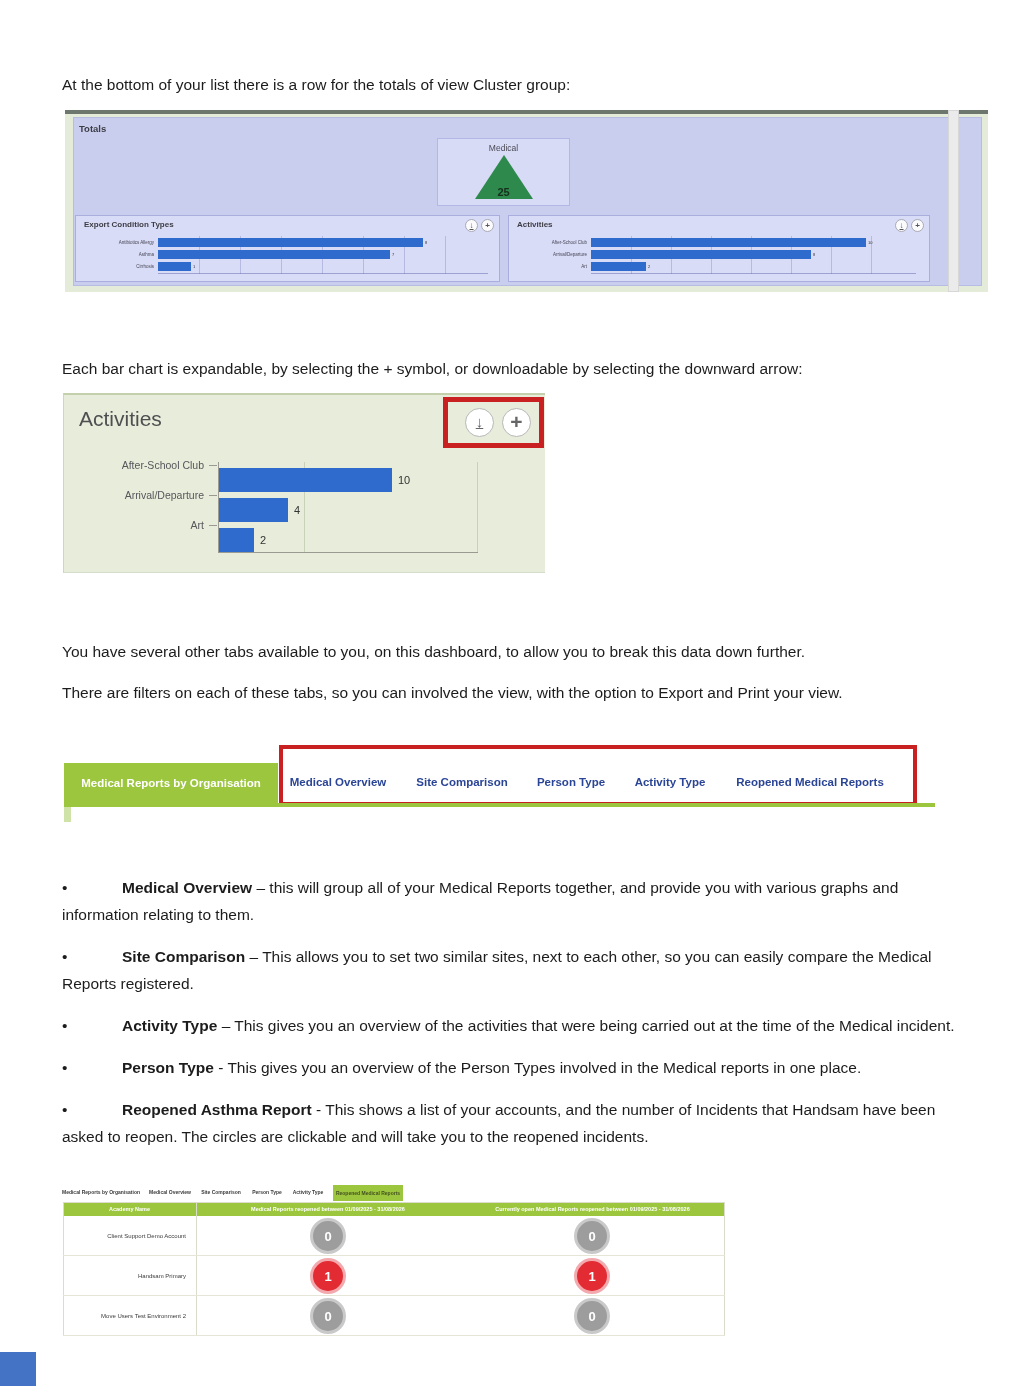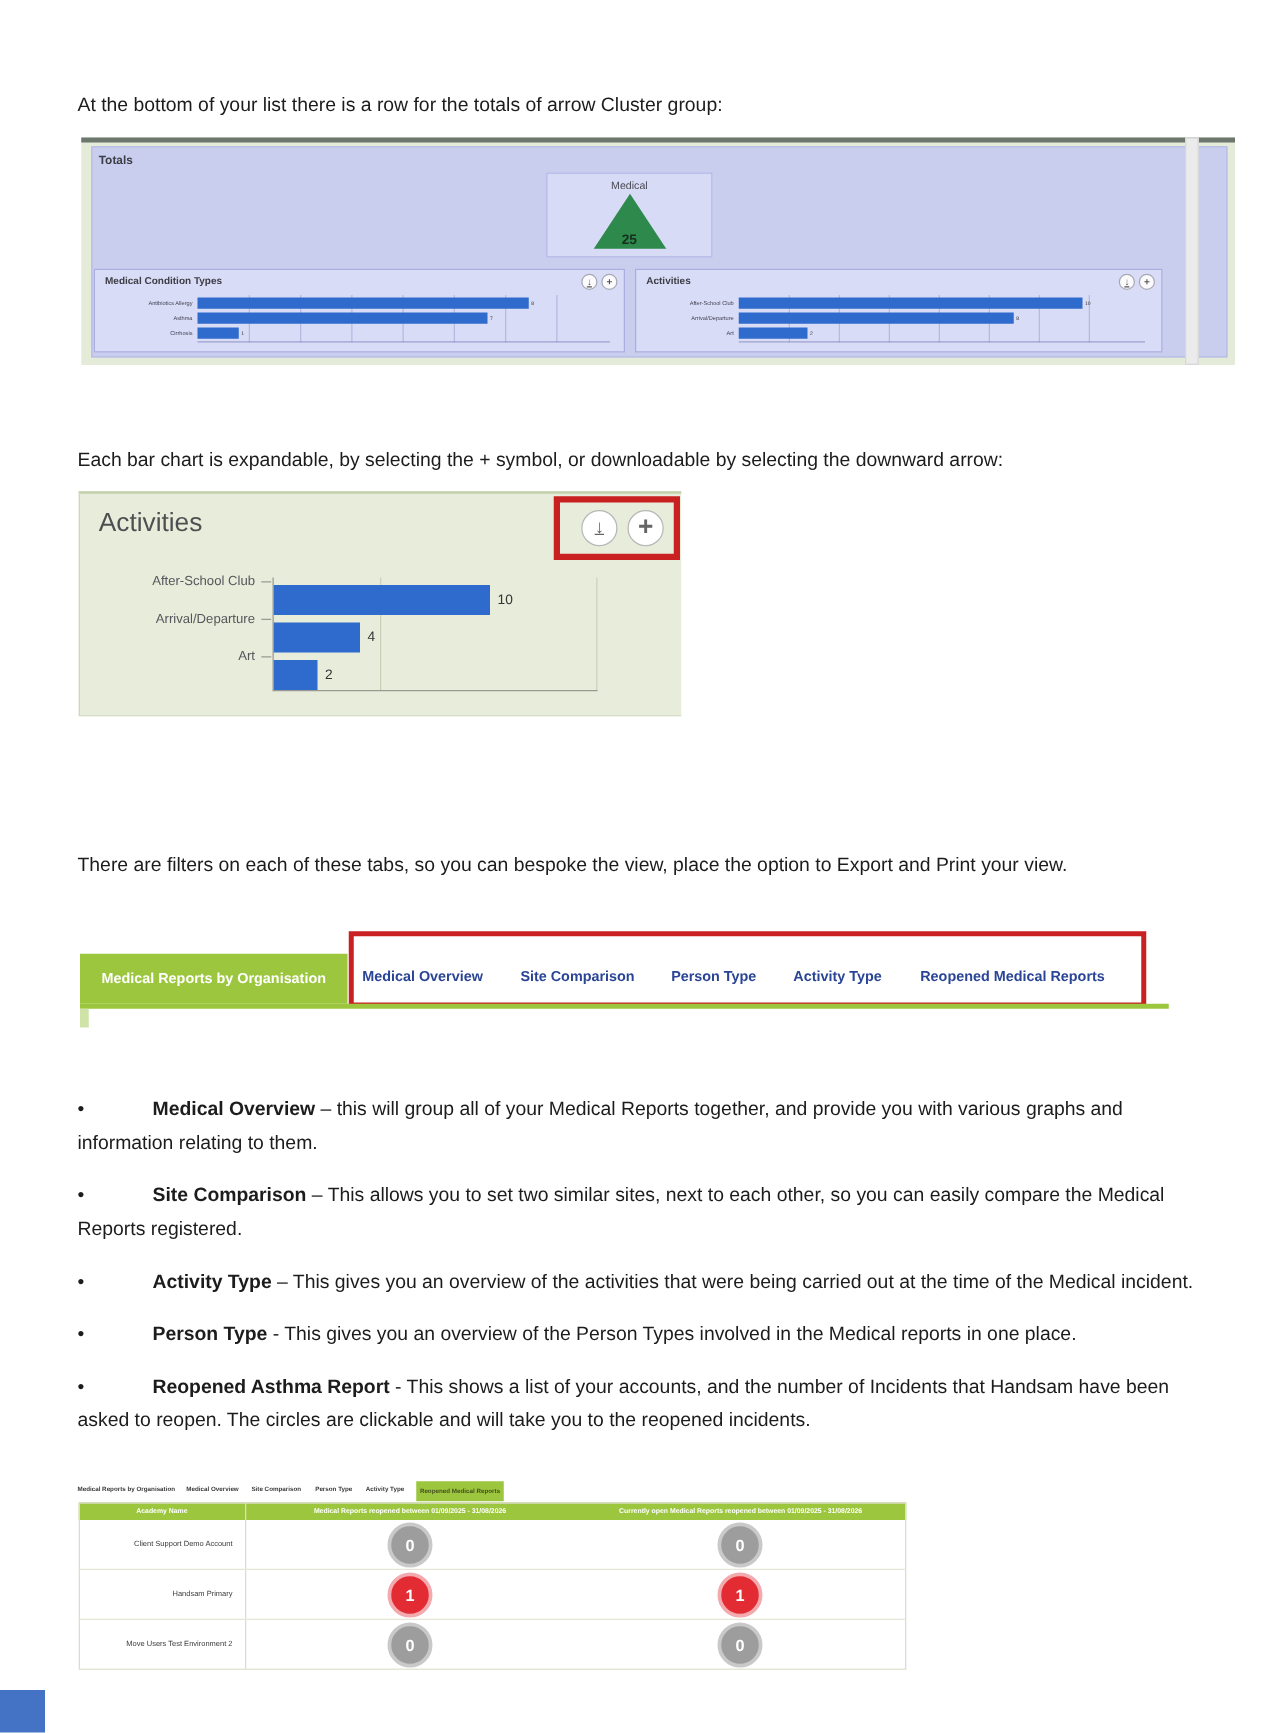--- a/index.html
+++ b/index.html
@@ -74,33 +74,33 @@
   .circ.gray{background:#9d9d9d;border-color:#c9c9c9;}
   .circ.red{background:#e22b33;border-color:#f2aaae;}
 
   .bluecorner{position:absolute;left:0;top:1352px;width:36px;height:34px;background:#4472c4;}
 </style>
 </head>
 <body>
 
 <div class="page">
 
-  <p class="para" style="top:74px">At the bottom of your list there is a row for the totals of arrow Cluster group:</p>
+  <p class="para" style="top:74px">At the bottom of your list there is a row for the totals of view Cluster group:</p>
 
   <div class="shot1">
     <div class="shot1-topbar"></div>
     <div class="shot1-lav"></div>
     <div class="totals-title">Totals</div>
     <div class="medical-card">
       <div class="medical-label">Medical</div>
       <div class="triangle"></div>
       <div class="triangle-value">25</div>
     </div>
     <div class="mini-chart" id="mini0">
-        <div class="mini-title">Medical Condition Types</div>
+        <div class="mini-title">Export Condition Types</div>
         <div class="mini-icons">
           <div class="mini-icon dl">↓</div>
           <div class="mini-icon">+</div>
         </div>
         <div class="mini-plot" style="width: 330px;">
           <div class="vgrid" style="left: 41px;"></div>
           <div class="vgrid" style="left: 82px;"></div>
           <div class="vgrid" style="left: 123px;"></div>
           <div class="vgrid" style="left: 164px;"></div>
           <div class="vgrid" style="left: 205px;"></div>
@@ -167,21 +167,22 @@
         <div class="big-tick" style="top: 100px;"></div>
         <div class="big-bar" style="top: 103px; width: 69px;"></div>
         <div class="big-val" style="left: 230px; top: 109px;">4</div>
         <div class="big-cat" style="top: 124px;">Art</div>
         <div class="big-tick" style="top: 130px;"></div>
         <div class="big-bar" style="top: 133px; width: 35px;"></div>
         <div class="big-val" style="left: 196px; top: 139px;">2</div>
       </div>
   </div>
 
-  <p class="para" style="top:682px">There are filters on each of these tabs, so you can bespoke the view, place the option to Export and Print your view.</p>
+  <p class="para" style="top:641px">You have several other tabs available to you, on this dashboard, to allow you to break this data down further.</p>
+  <p class="para" style="top:682px">There are filters on each of these tabs, so you can involved the view, with the option to Export and Print your view.</p>
 
   <div class="tabbar">
     <div class="redbox3"></div>
     <div class="active-tab">Medical Reports by Organisation</div>
     <div id="navtabs">
         <span class="nav-tab" style="left: 276px;">Medical Overview</span>
         <span class="nav-tab" style="left: 400px;">Site Comparison</span>
         <span class="nav-tab" style="left: 509px;">Person Type</span>
         <span class="nav-tab" style="left: 608px;">Activity Type</span>
         <span class="nav-tab" style="left: 748px;">Reopened Medical Reports</span>

